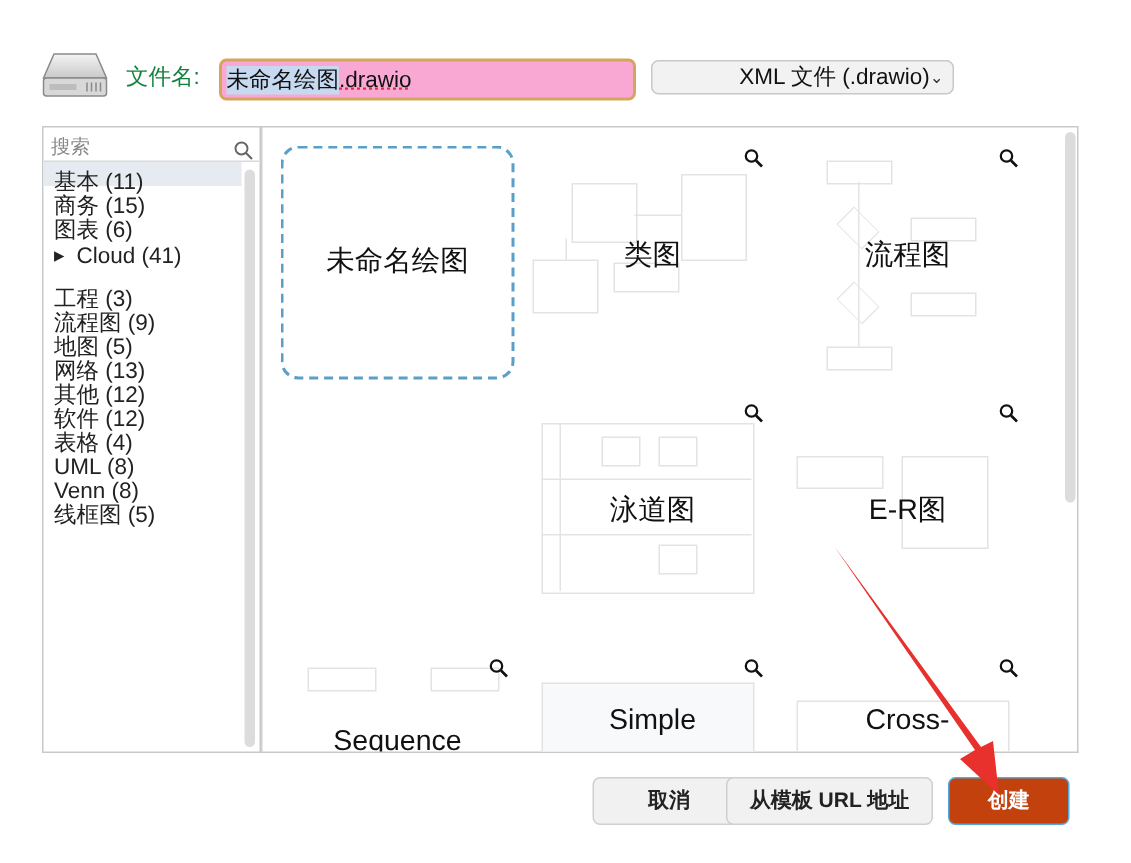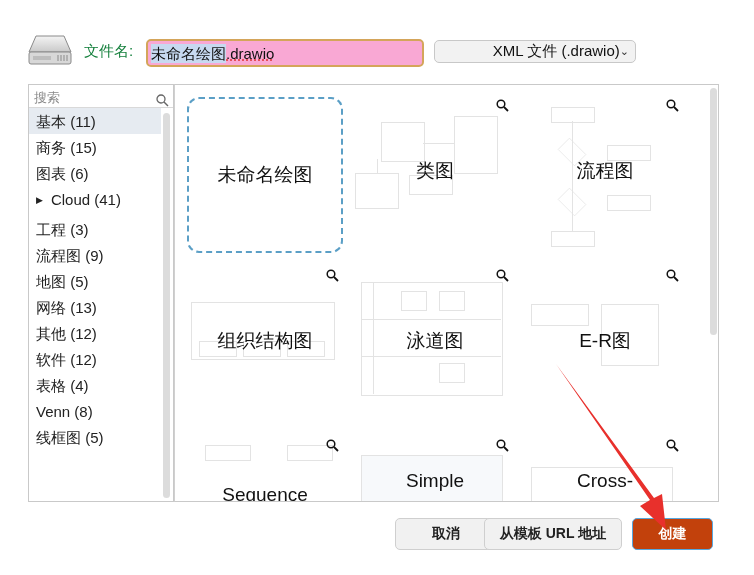--- a/index.html
+++ b/index.html
@@ -14,21 +14,21 @@
     .fname-input .sel { background:#c7d9f0; }
     .fname-input .ext { text-decoration:underline dotted #d33; }
     .format-select { left:434px; top:40px; width:202px; height:23px; border:1px solid #c8c8c8; border-radius:5px; background:#f2f2f2;
                      font-size:15px; box-sizing:border-box; padding:0 6px; display:flex; align-items:center; justify-content:flex-end; }
     .format-select .chev { font-size:11px; color:#333; }
     
     .sidebar { left:28px; top:84px; width:146px; height:418px; border:1px solid #c9c9c9; box-sizing:border-box; overflow:hidden; background:#fff; }
     .search-row { height:22px; border-bottom:1px solid #d9d9d9; display:flex; align-items:flex-end; justify-content:space-between; padding:0 4px 0 5px; }
     .search-row .ph { font-size:13px; color:#888; }
     .cat-list { position:absolute; left:0; top:23px; width:132px; }
-    .cat { height:26px; line-height:28px; font-size:15px; padding-left:7px; color:#222; white-space:nowrap; }
+    .cat { height:16px; line-height:28px; font-size:15px; padding-left:7px; color:#222; white-space:nowrap; }
     .cat.active { background:#e6ebf1; }
     .cat .tri { font-size:9px; margin-right:8px; vertical-align:2px; }
     .cat.cloud { height:30px; }
     .side-scroll { position:absolute; left:134px; top:28px; width:7px; height:385px; background:#dcdcdc; border-radius:4px; }
     
     .panel { left:174px; top:84px; width:545px; height:418px; border:1px solid #c9c9c9; border-left:1px solid #d0d0d0; box-sizing:border-box; overflow:hidden; background:#fff; }
     .panel-scroll { position:absolute; left:535px; top:3px; width:7px; height:247px; background:#dcdcdc; border-radius:4px; }
     .tile { position:absolute; width:156px; height:156px; }
     .tile .title { position:absolute; left:0; right:0; top:62px; text-align:center; font-size:19px; color:#111; line-height:24px; }
     .tile .zoom { position:absolute; right:4px; top:2px; font-size:14px; color:#111; }
@@ -84,20 +84,21 @@
     <div class="cat">商务 (15)</div>
     <div class="cat">图表 (6)</div>
     <div class="cat cloud"><span class="tri">▶</span><span>Cloud (41)</span></div>
     <div class="cat">工程 (3)</div>
     <div class="cat">流程图 (9)</div>
     <div class="cat">地图 (5)</div>
     <div class="cat">网络 (13)</div>
     <div class="cat">其他 (12)</div>
     <div class="cat">软件 (12)</div>
     <div class="cat">表格 (4)</div>
+    <div class="cat">UML (8)</div>
     <div class="cat">Venn (8)</div>
     <div class="cat">线框图 (5)</div>
   </div>
   <div class="side-scroll"></div>
 </div>
 
 <div class="abs panel">
 
   <div class="tile selected" style="left:12px;top:12px;">
     <div class="title" style="top:64px">未命名绘图</div>
@@ -123,31 +124,20 @@
     <div class="ghost" style="left:80px;top:98px;width:42px;height:14px;"></div>
     <div class="ghost" style="left:24px;top:134px;width:42px;height:14px;"></div>
     <div class="ghost-line" style="left:45px;top:24px;width:1px;height:110px;"></div>
     <div class="title">流程图</div>
     <div class="zoom"><svg width="13" height="13" viewBox="0 0 13 13">
           <circle cx="5" cy="5" r="3.8" fill="none" stroke="#111" stroke-width="1.5"></circle>
           <line x1="8" y1="8" x2="12" y2="12" stroke="#111" stroke-width="1.8"></line>
         </svg></div>
   </div>
 
-  <div class="tile" style="left:12px;top:182px;">
-    <div class="ghost" style="left:4px;top:35px;width:142px;height:56px;"></div>
-    <div class="ghost" style="left:12px;top:74px;width:36px;height:14px;"></div>
-    <div class="ghost" style="left:56px;top:74px;width:36px;height:14px;"></div>
-    <div class="ghost" style="left:100px;top:74px;width:36px;height:14px;"></div>
-    <div class="title">组织结构图</div>
-    <div class="zoom"><svg width="13" height="13" viewBox="0 0 13 13">
-          <circle cx="5" cy="5" r="3.8" fill="none" stroke="#111" stroke-width="1.5"></circle>
-          <line x1="8" y1="8" x2="12" y2="12" stroke="#111" stroke-width="1.8"></line>
-        </svg></div>
-  </div>
   <div class="tile" style="left:352px;top:182px;">
     <div class="ghost" style="left:4px;top:37px;width:56px;height:20px;"></div>
     <div class="ghost" style="left:74px;top:37px;width:56px;height:60px;"></div>
     <div class="title">E-R图</div>
     <div class="zoom"><svg width="13" height="13" viewBox="0 0 13 13">
           <circle cx="5" cy="5" r="3.8" fill="none" stroke="#111" stroke-width="1.5"></circle>
           <line x1="8" y1="8" x2="12" y2="12" stroke="#111" stroke-width="1.8"></line>
         </svg></div>
   </div>
   <div class="tile" style="left:182px;top:182px;">

